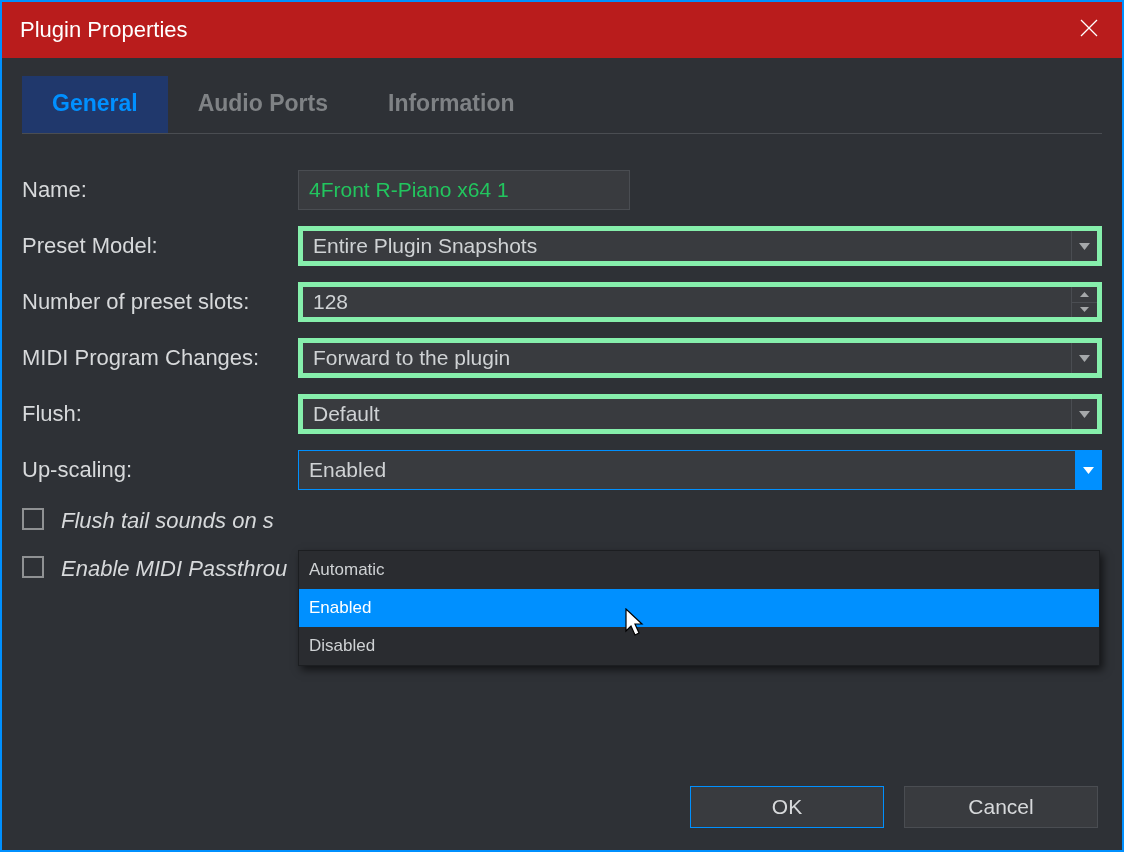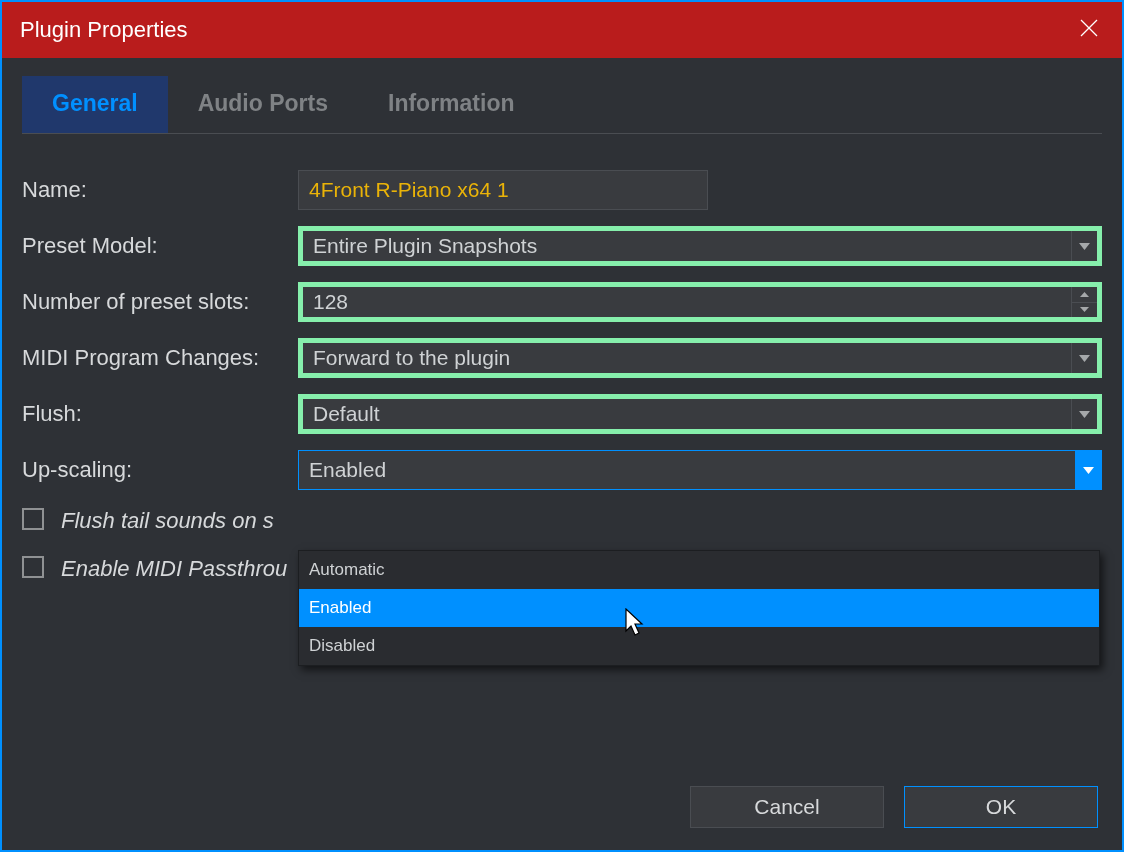--- a/index.html
+++ b/index.html
@@ -68,25 +68,25 @@
     display: grid;
     grid-template-columns: 276px 1fr;
     row-gap: 16px;
     align-items: center;
   }
   .label {
     color: #d7d9db;
     font-size: 22px;
   }
   .text-input {
-    width: 410px;
+    width: 332px;
     height: 40px;
     background: #393b3f;
     border: 1px solid #4a4d52;
-    color: #eab308;
+    color: #22c55e;
     font-size: 21px;
     padding: 16px 10px;
     font-family: inherit;
   }
   .combo {
     height: 40px;
     background: #393b3f;
     border: 5px solid #86efac;
     display: flex;
     align-items: center;
@@ -291,22 +291,22 @@
 
       <div class="check-row" style="margin-top:6px;">
         <div class="checkbox"></div>
         <div class="check-label">Enable MIDI Passthrou</div>
       </div>
     </div>
 
     <div style="flex:1"></div>
 
     <div class="footer">
+      <div class="btn primary">OK</div>
       <div class="btn">Cancel</div>
-      <div class="btn primary">OK</div>
     </div>
 
     <div class="dropdown">
       <div class="dd-item">Automatic</div>
       <div class="dd-item hover">Enabled</div>
       <div class="dd-item">Disabled</div>
     </div>
 
     <div class="cursor">
       <svg width="22" height="30" viewBox="0 0 22 30">

